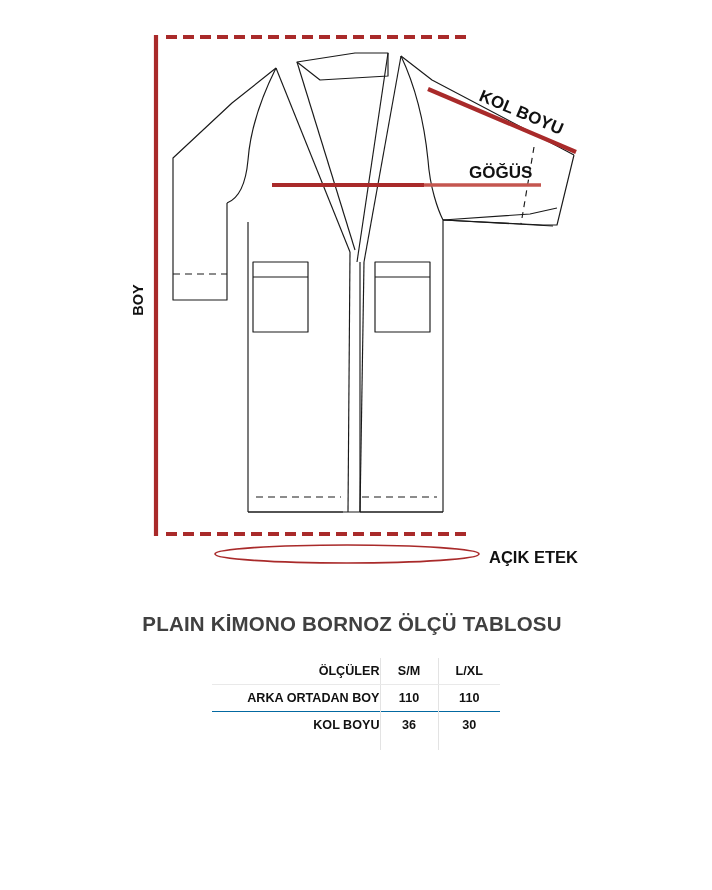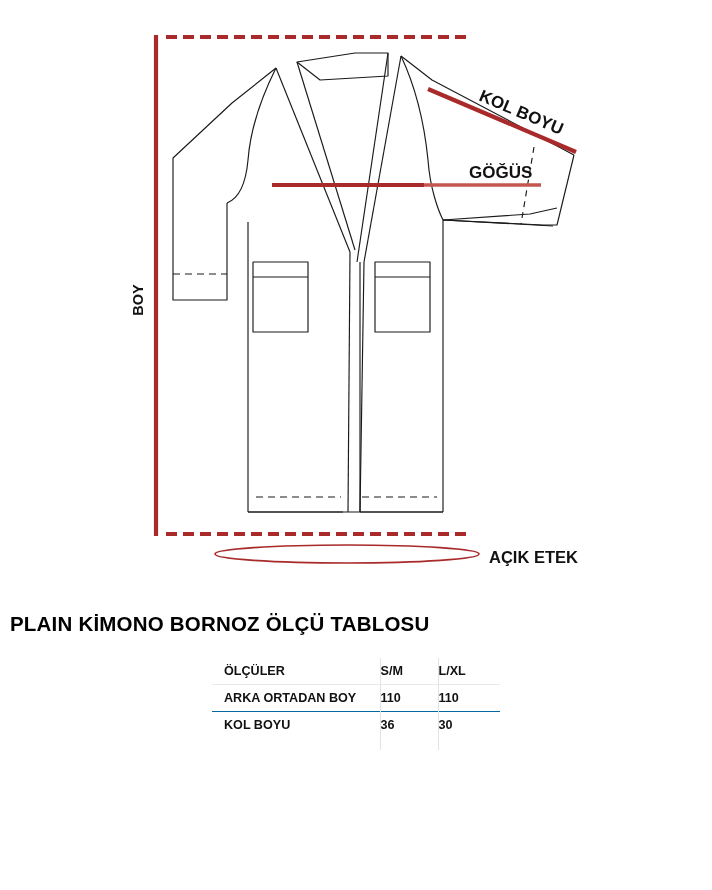--- a/index.html
+++ b/index.html
@@ -38,24 +38,25 @@
     font-weight: bold;
     fill: #111111;
   }
   #table-block {
     position: absolute;
     left: 0;
     top: 595px;
     width: 712px;
   }
   #chart-title {
+    text-align: center;
     font-size: 20.5px;
     font-weight: bold;
     letter-spacing: 0.2px;
-    color: #000000;
+    color: #404040;
     margin: 17px 8px 0 0;
     padding: 0 10px;
   }
   #size-table {
     border-collapse: collapse;
     margin: 22px auto 0 auto;
     width: 288px;
     table-layout: fixed;
   }
   #size-table col.c-name { width: 168px; }
@@ -63,26 +64,26 @@
   #size-table col.c-v2 { width: 62px; }
   #size-table th, #size-table td {
     font-size: 12.6px;
     font-weight: bold;
     color: #111111;
     padding: 0;
     height: 26px;
     vertical-align: middle;
   }
   #size-table th.h-name, #size-table td.t-name {
-    text-align: left;
+    text-align: right;
     padding-left: 12px;
     border-right: 1px solid #e3e3e3;
   }
   #size-table th.h-val, #size-table td.t-val {
-    text-align: left;
+    text-align: center;
   }
   #size-table th.h-v1, #size-table td.t-v1 {
     border-right: 1px solid #e3e3e3;
   }
   #size-table thead th {
     border-bottom: 1px solid #e9e9e9;
   }
   #size-table tbody tr {
     border-bottom: 1px solid #0369a1;
   }

